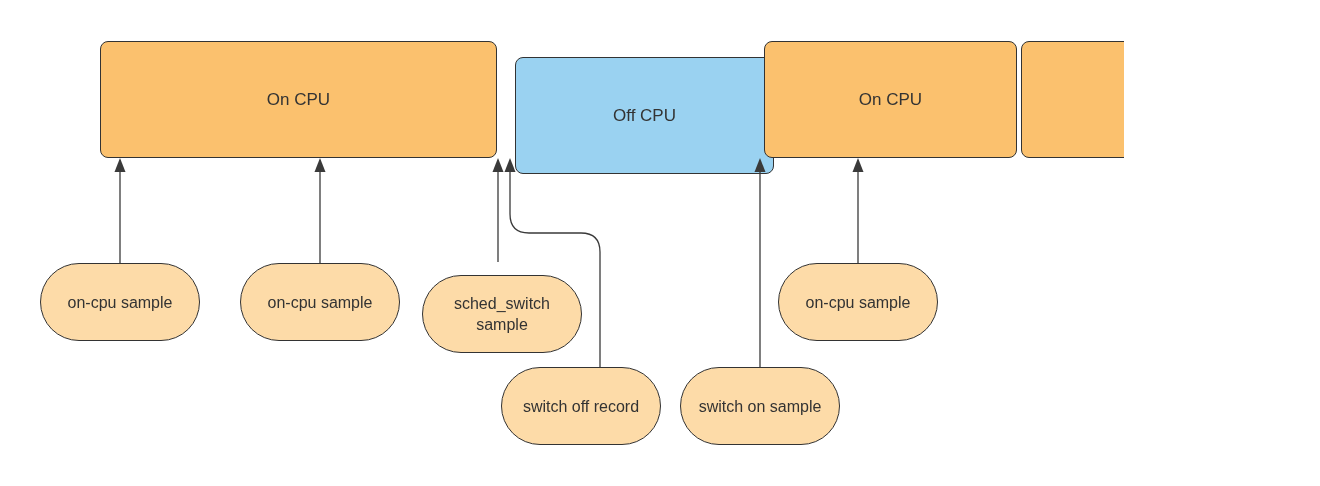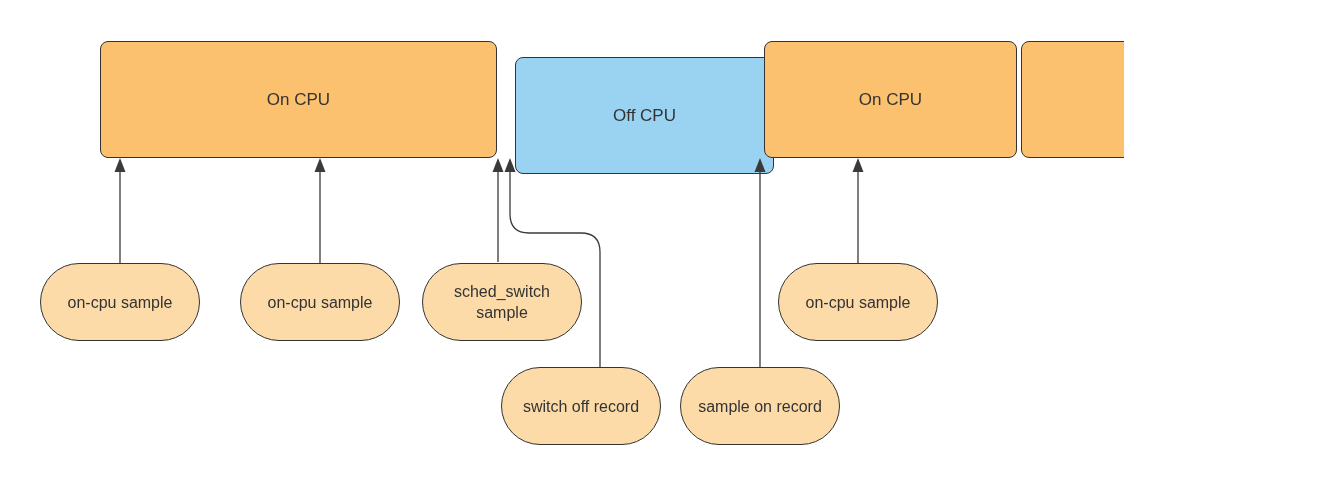--- a/index.html
+++ b/index.html
@@ -41,21 +41,21 @@
     justify-content: center;
     font-size: 16px;
     line-height: 21px;
     text-align: center;
     padding: 0 14px;
   }
   .row-samples { top: 263px; }
   .row-records { top: 367px; justify-content: center; }
   .p1 { left: 40px;  }
   .p2 { left: 240px; }
-  .p3 { left: 422px; }
+  .p3 { left: 422px; margin-top: 12px; }
   .p6 { left: 778px; }
   .p4 { left: 501px; }
   .p5 { left: 680px; }
   .arrows {
     position: absolute;
     left: 0; top: 0;
     width: 1320px; height: 486px;
     pointer-events: none;
   }
 </style>
@@ -87,21 +87,21 @@
     <span>sched_switch sample</span>
   </div>
   <div class="pill row-samples p6" style="background-color: rgb(253, 219, 168);">
     <span>on-cpu sample</span>
   </div>
 
   <div class="pill row-records p4" style="background-color: rgb(253, 219, 168);">
     <span>switch off record</span>
   </div>
   <div class="pill row-records p5" style="background-color: rgb(253, 219, 168);">
-    <span>sample on record</span>
+    <span>switch on sample</span>
   </div>
 
   <svg class="arrows" viewBox="0 0 1320 486" xmlns="http://www.w3.org/2000/svg">
 
     <g>
       <line x1="120" y1="263" x2="120" y2="170" fill="none" stroke-width="1.3" stroke="#3A3A3A"></line>
       <polygon points="120,158 114.5,172 125.5,172" fill="#3A3A3A"></polygon>
     </g>
 
     <g>

